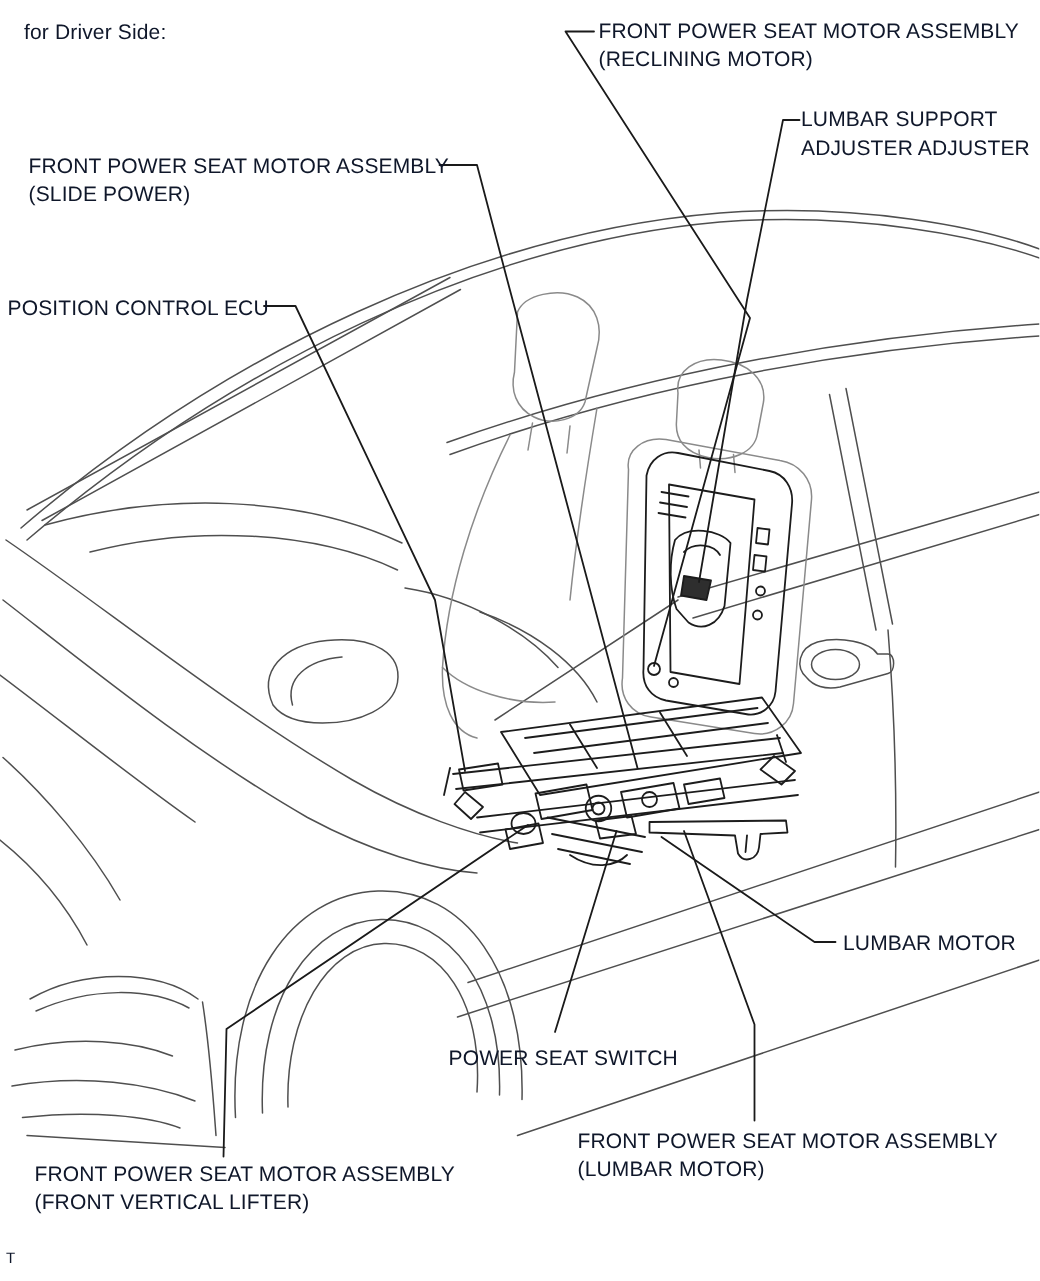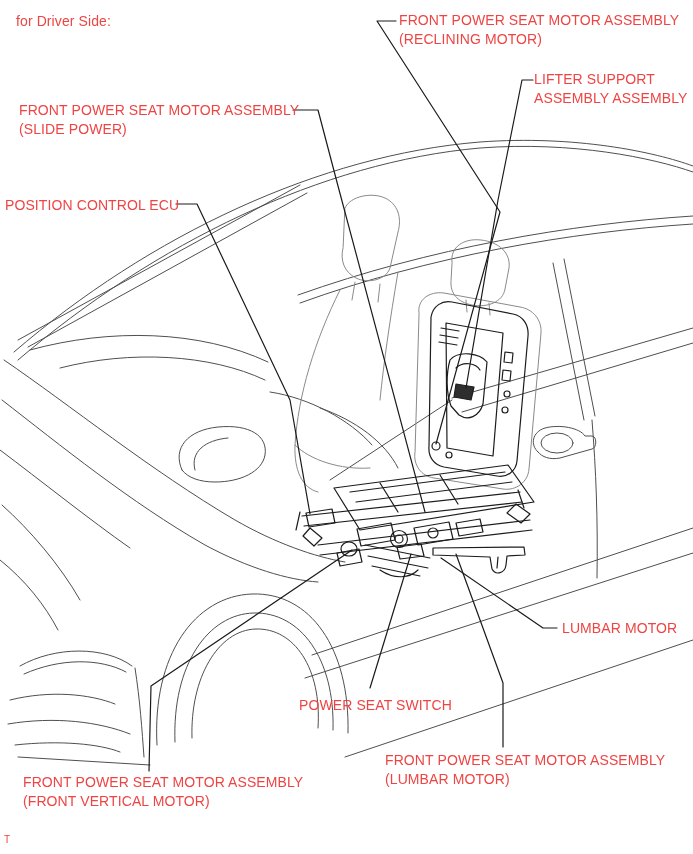--- a/index.html
+++ b/index.html
@@ -8,21 +8,21 @@
     width:693px;height:854px;
     background:#ffffff;
     font-family:"Liberation Sans", sans-serif;
     overflow:hidden;
   }
   .artwork{position:absolute;left:0;top:0;width:693px;height:854px;}
   .label{
     position:absolute;
     font-size:14px;
     line-height:19px;
-    color:#ef4444;
+    color:#0f172a;
     white-space:nowrap;
     letter-spacing:0.1px;
   }
   .label span{display:block;}
   #lbl-driver-side{left:16px;top:12px;}
   #lbl-reclining{left:399px;top:11px;}
   #lbl-lumbar-support{left:534px;top:70px;}
   #lbl-slide{left:19px;top:101px;}
   #lbl-ecu{left:5px;top:196px;}
   #lbl-lumbar-switch{left:562px;top:619px;}
@@ -181,22 +181,22 @@
   <div class="label" id="lbl-driver-side">
     <span>for Driver Side:</span>
   </div>
 
   <div class="label" id="lbl-reclining">
     <span>FRONT POWER SEAT MOTOR ASSEMBLY</span>
     <span>(RECLINING MOTOR)</span>
   </div>
 
   <div class="label" id="lbl-lumbar-support">
-    <span>LIFTER SUPPORT</span>
-    <span>ASSEMBLY ASSEMBLY</span>
+    <span>LUMBAR SUPPORT</span>
+    <span>ADJUSTER ADJUSTER</span>
   </div>
 
   <div class="label" id="lbl-slide">
     <span>FRONT POWER SEAT MOTOR ASSEMBLY</span>
     <span>(SLIDE POWER)</span>
   </div>
 
   <div class="label" id="lbl-ecu">
     <span>POSITION CONTROL ECU</span>
   </div>
@@ -209,20 +209,20 @@
     <span>POWER SEAT SWITCH</span>
   </div>
 
   <div class="label" id="lbl-lifter">
     <span>FRONT POWER SEAT MOTOR ASSEMBLY</span>
     <span>(LUMBAR MOTOR)</span>
   </div>
 
   <div class="label" id="lbl-front-vertical">
     <span>FRONT POWER SEAT MOTOR ASSEMBLY</span>
-    <span>(FRONT VERTICAL MOTOR)</span>
+    <span>(FRONT VERTICAL LIFTER)</span>
   </div>
 
   <div class="label" id="lbl-t">
     <span>T</span>
   </div>
 
 </div>
 
 </body></html>

